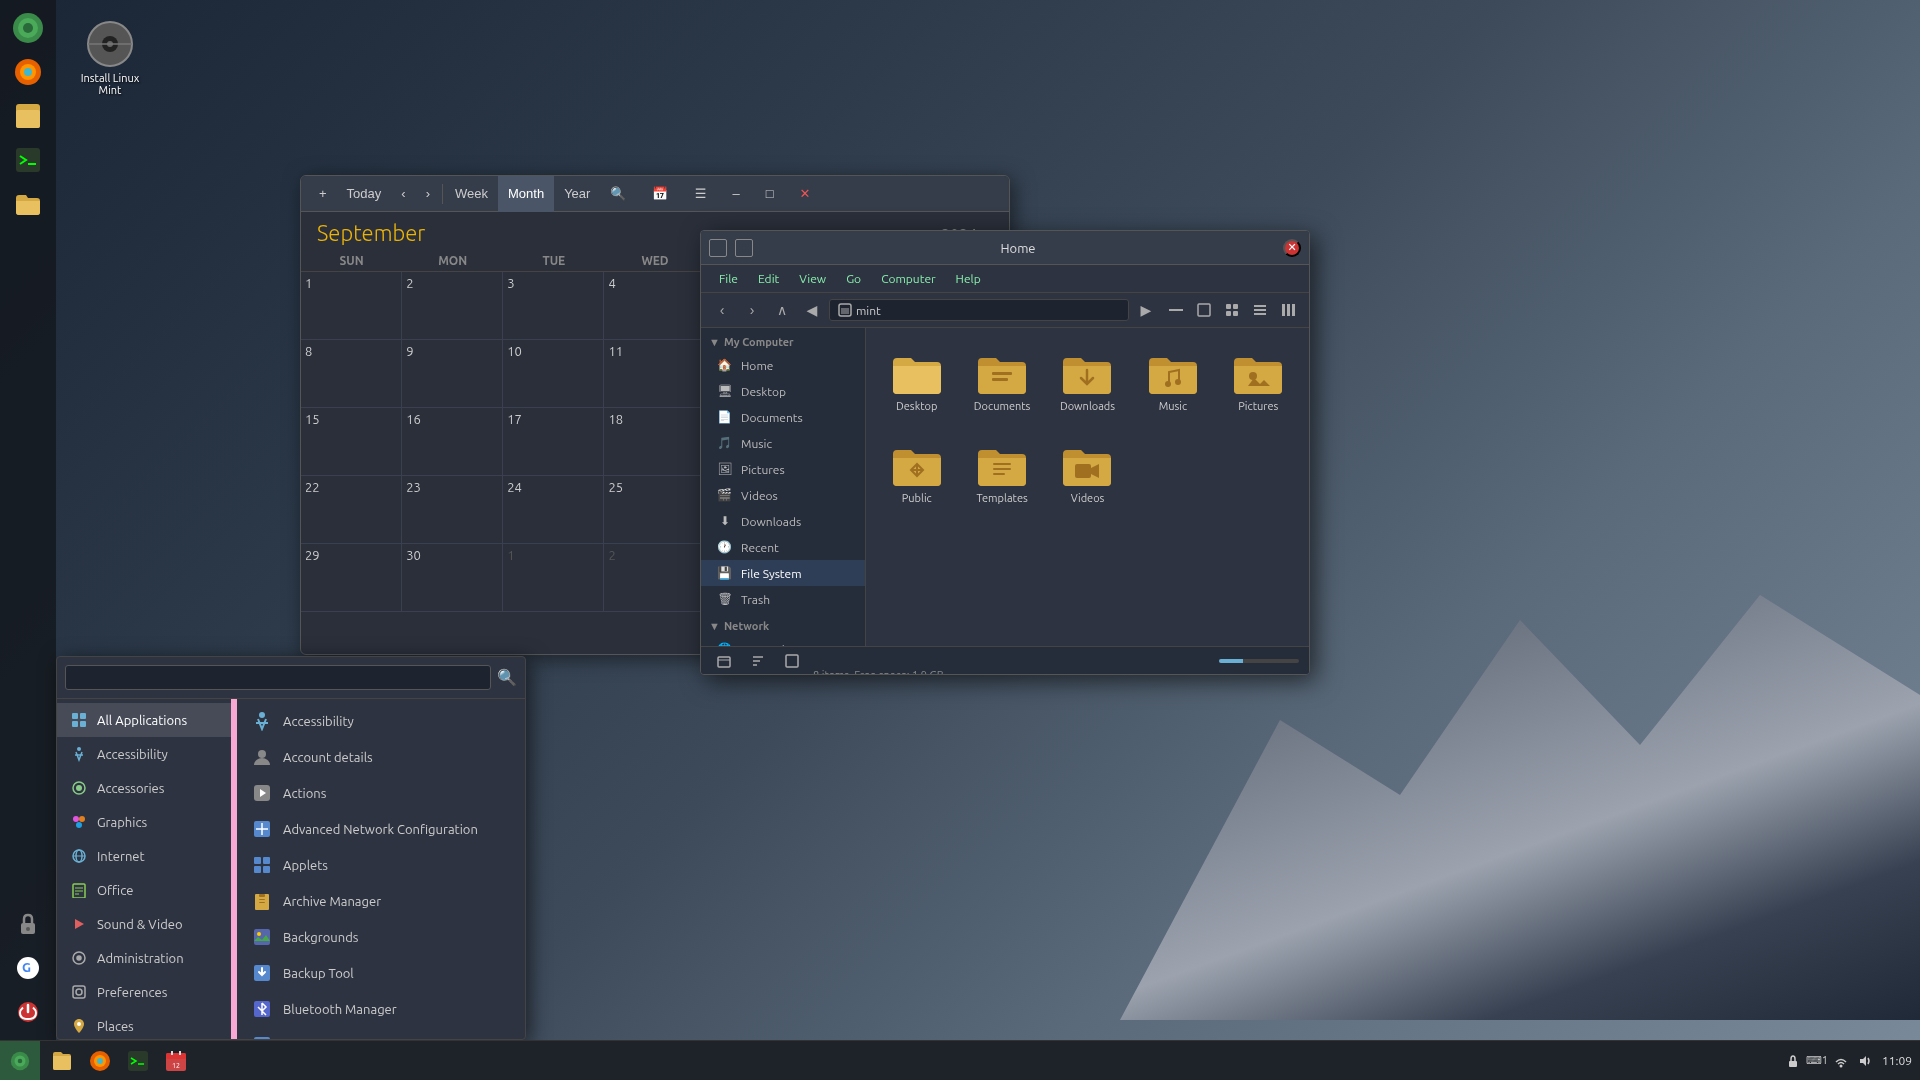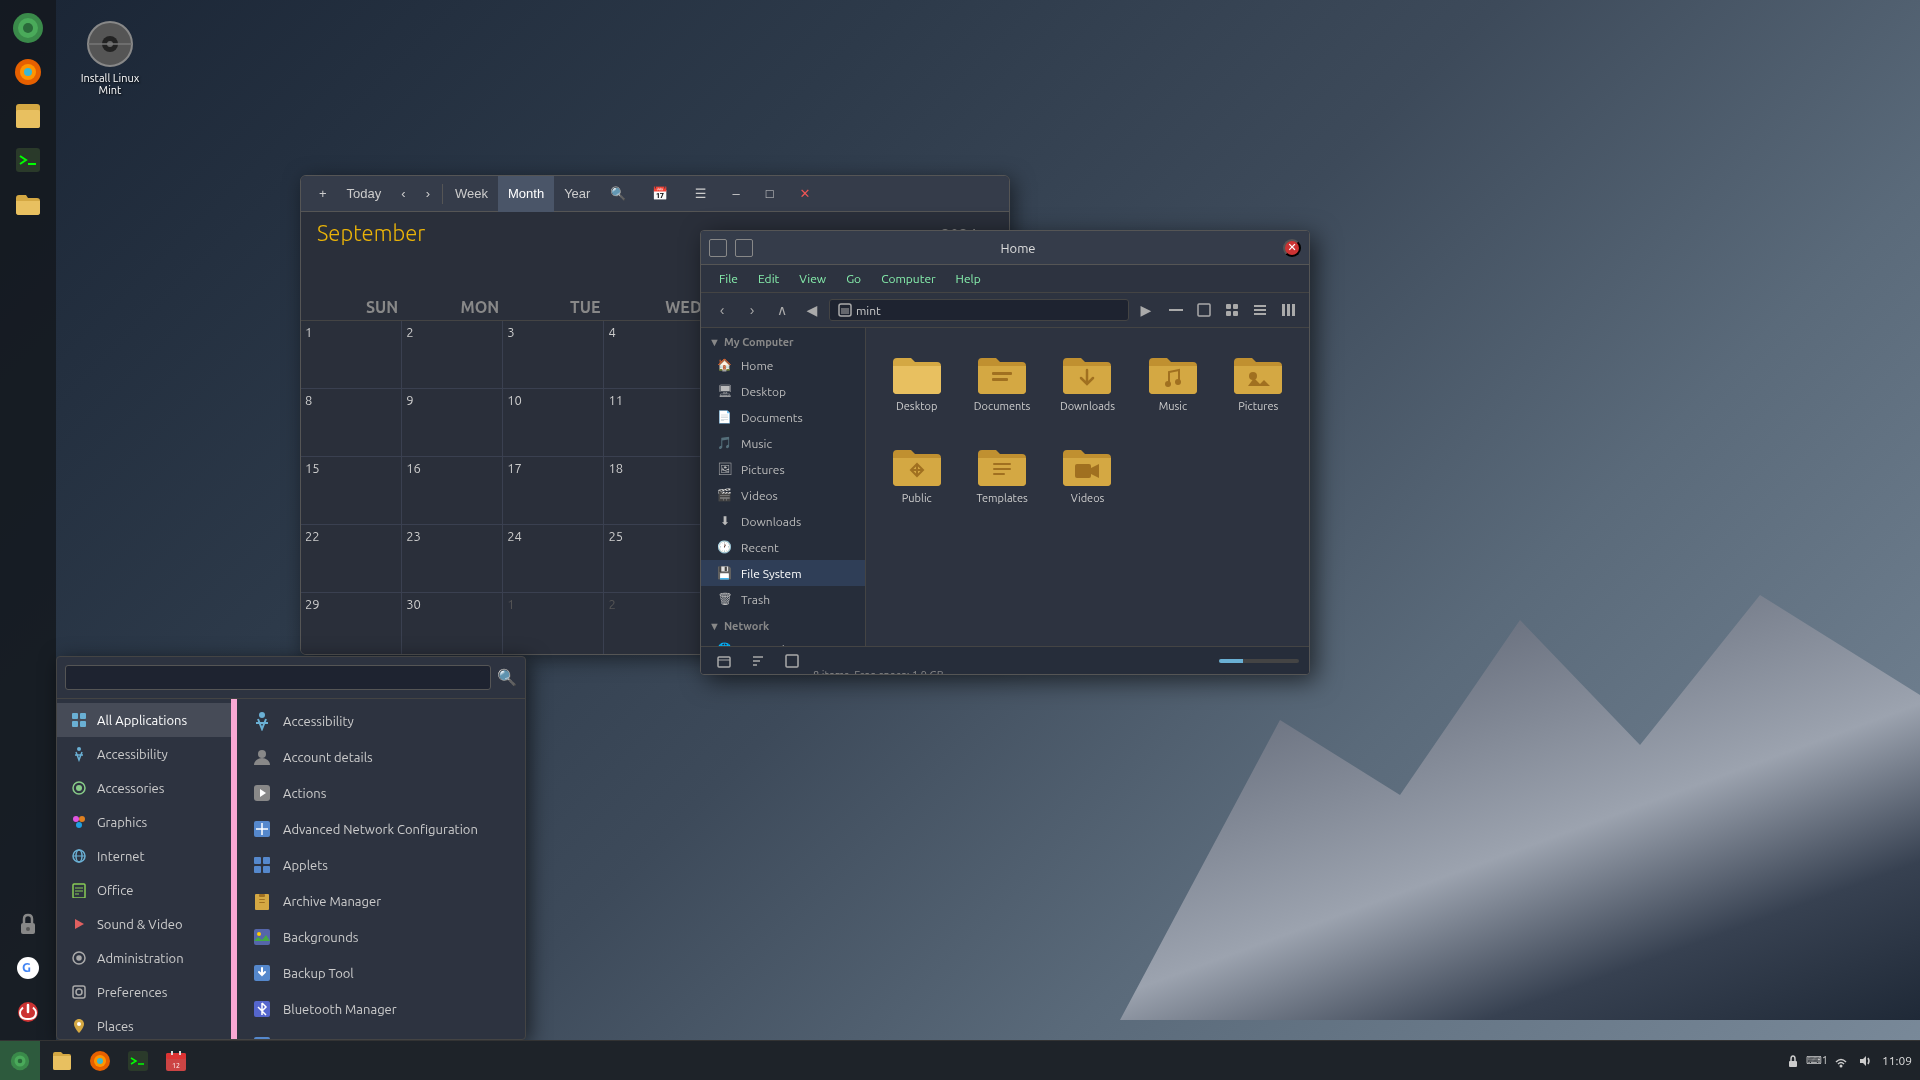--- a/index.html
+++ b/index.html
@@ -338,26 +338,25 @@
       padding: 4px 16px;
     }
 
     .cal-grid-header {
       display: grid;
       grid-template-columns: repeat(7, 1fr);
       border-bottom: 1px solid #444;
     }
 
     .cal-day-header {
-      text-align: right;
+      text-align: center;
       padding: 4px;
       color: #888;
-      font-size: 16px;
+      font-size: 12px;
       font-weight: 600;
-      margin-top: 44px;
     }
 
     .cal-grid {
       display: grid;
       grid-template-columns: repeat(7, 1fr);
     }
 
     .cal-cell {
       height: 68px;
       border-right: 1px solid #3a4050;

